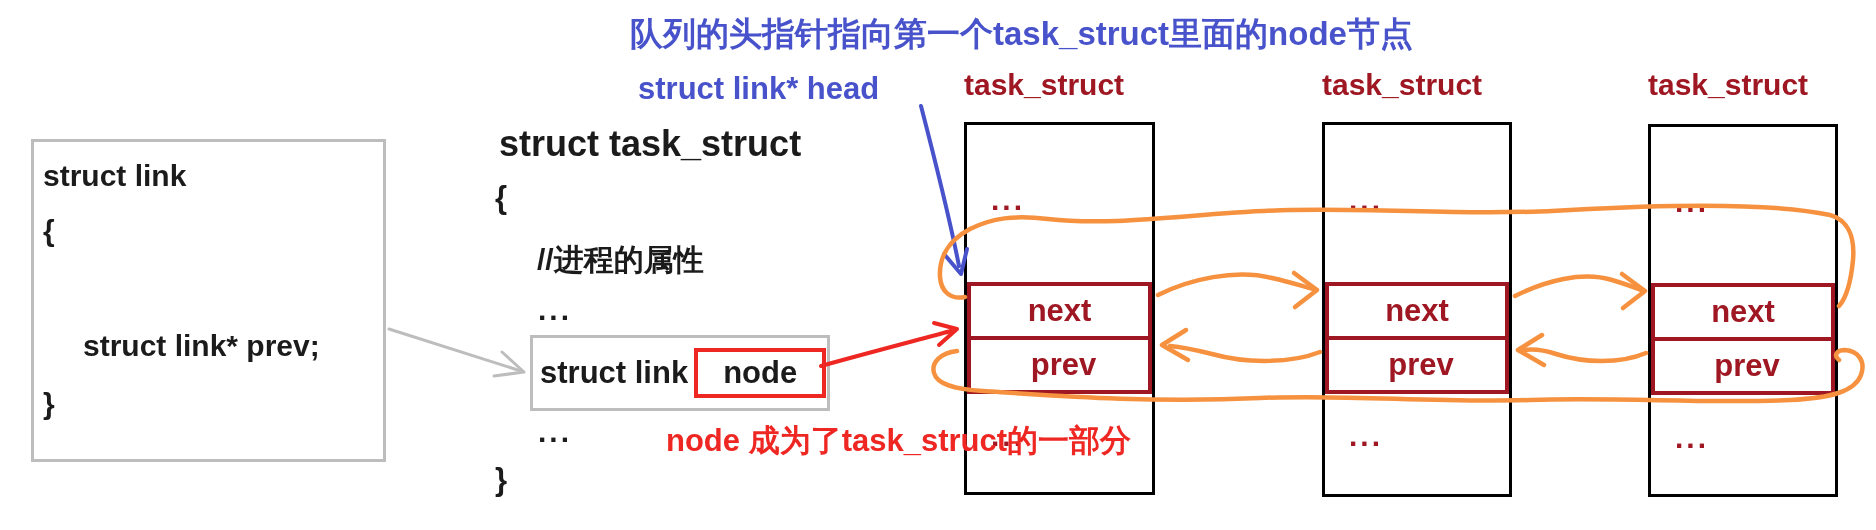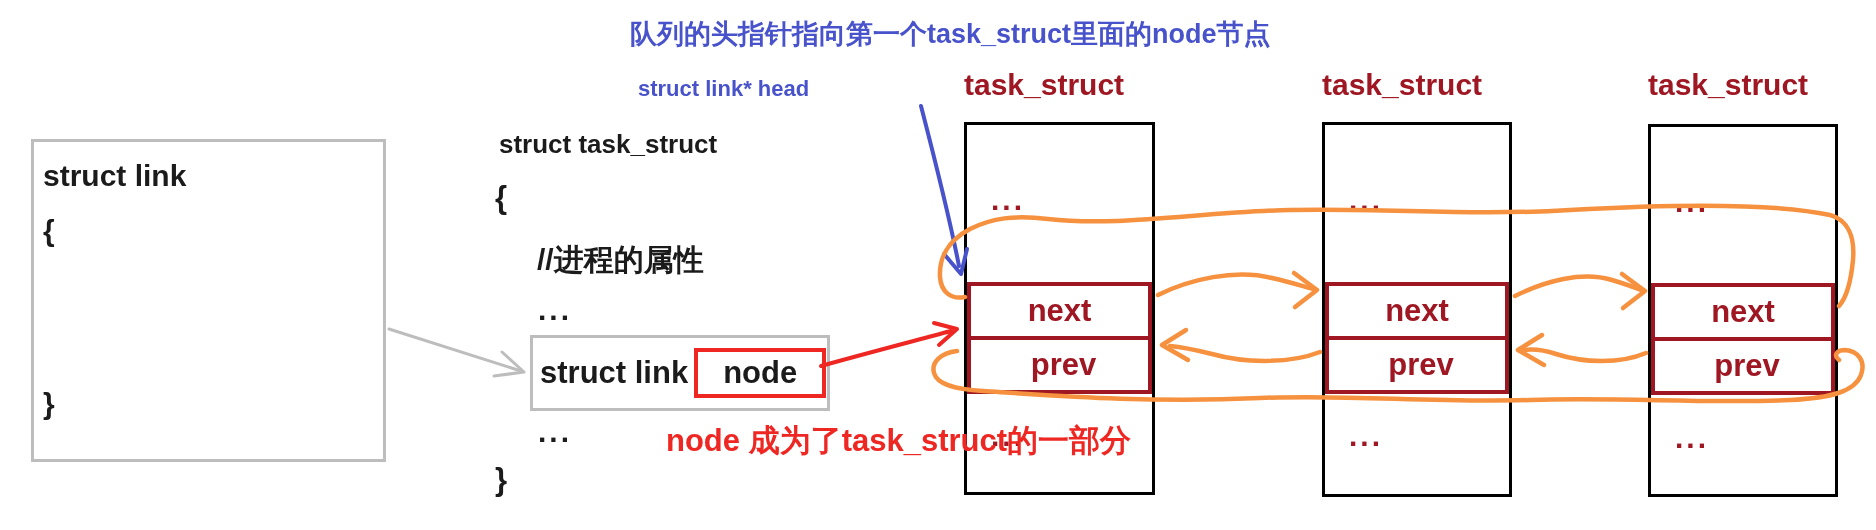--- a/index.html
+++ b/index.html
@@ -19,41 +19,41 @@
     box-sizing:border-box;border:3px solid var(--gray_border,#bdbdbd);
     background:#fff;z-index:1;
   }
   .cl{font-size:30px;color:var(--ink,#1b1b1b);z-index:2;}
   .p-l1{left:43px;top:158px;}
   .p-l2{left:43px;top:213px;}
   .p-l3{left:83px;top:270px;}
   .p-l4{left:83px;top:328px;}
   .p-l5{left:43px;top:386px;}
   
-  .p-t1{left:499px;top:126px;font-size:26px;}
+  .p-t1{left:499px;top:126px;font-size:36px;}
   .p-t2{left:495px;top:180px;font-size:31px;}
   .p-t3{left:537px;top:242px;font-size:30px;}
   .p-t4{left:538px;top:292px;font-size:30px;letter-spacing:3px;}
   .p-t5{left:538px;top:414px;font-size:30px;letter-spacing:3px;}
   .p-t6{left:495px;top:462px;font-size:31px;}
   .node-box{
     position:absolute;left:530px;top:335px;width:300px;height:76px;
     box-sizing:border-box;border:3px solid var(--gray_border,#bdbdbd);
     background:#fff;display:flex;align-items:center;z-index:2;
   }
   .node-box .prefix{font-size:31px;margin-left:7px;}
   .node-box .node-red{
     font-size:31px;margin-left:6px;
     border:4px solid var(--red,#ee2723);
     padding:3px 25px;
   }
   
   .note-blue{color:var(--blue,#4853cb);z-index:2;}
-  .p-n1{left:630px;top:16px;font-size:27px;}
-  .p-n2{left:638px;top:71px;font-size:22px;}
+  .p-n1{left:630px;top:16px;font-size:33px;}
+  .p-n2{left:638px;top:71px;font-size:31px;}
   .note-red{color:var(--red,#ee2723);z-index:6;}
   .p-n3{left:666px;top:423px;font-size:31px;}
   
   .mem-label{
     position:absolute;top:68px;font-size:30px;
     color:var(--dark_red,#9e1722);z-index:2;
   }
   .ml1{left:964px;width:191px;}
   .ml2{left:1322px;width:190px;}
   .ml3{left:1648px;width:190px;}
@@ -90,20 +90,21 @@
   .st-gray{stroke:var(--gray_border,#bdbdbd);stroke-width:3;}
 </style>
 </head>
 <body>
 
 <div class="stage">
 
   <div class="code-box"></div>
   <div class="abs cl p-l1">struct link</div>
   <div class="abs cl p-l2">{</div>
+  <div class="abs cl p-l4">struct link* prev;</div>
   <div class="abs cl p-l5">}</div>
 
   <div class="abs cl p-t1">struct task_struct</div>
   <div class="abs cl p-t2">{</div>
   <div class="abs cl p-t3">//进程的属性</div>
   <div class="abs cl p-t4">...</div>
   <div class="node-box">
     <span class="prefix">struct link</span>
     <span class="node-red">node</span>
   </div>

